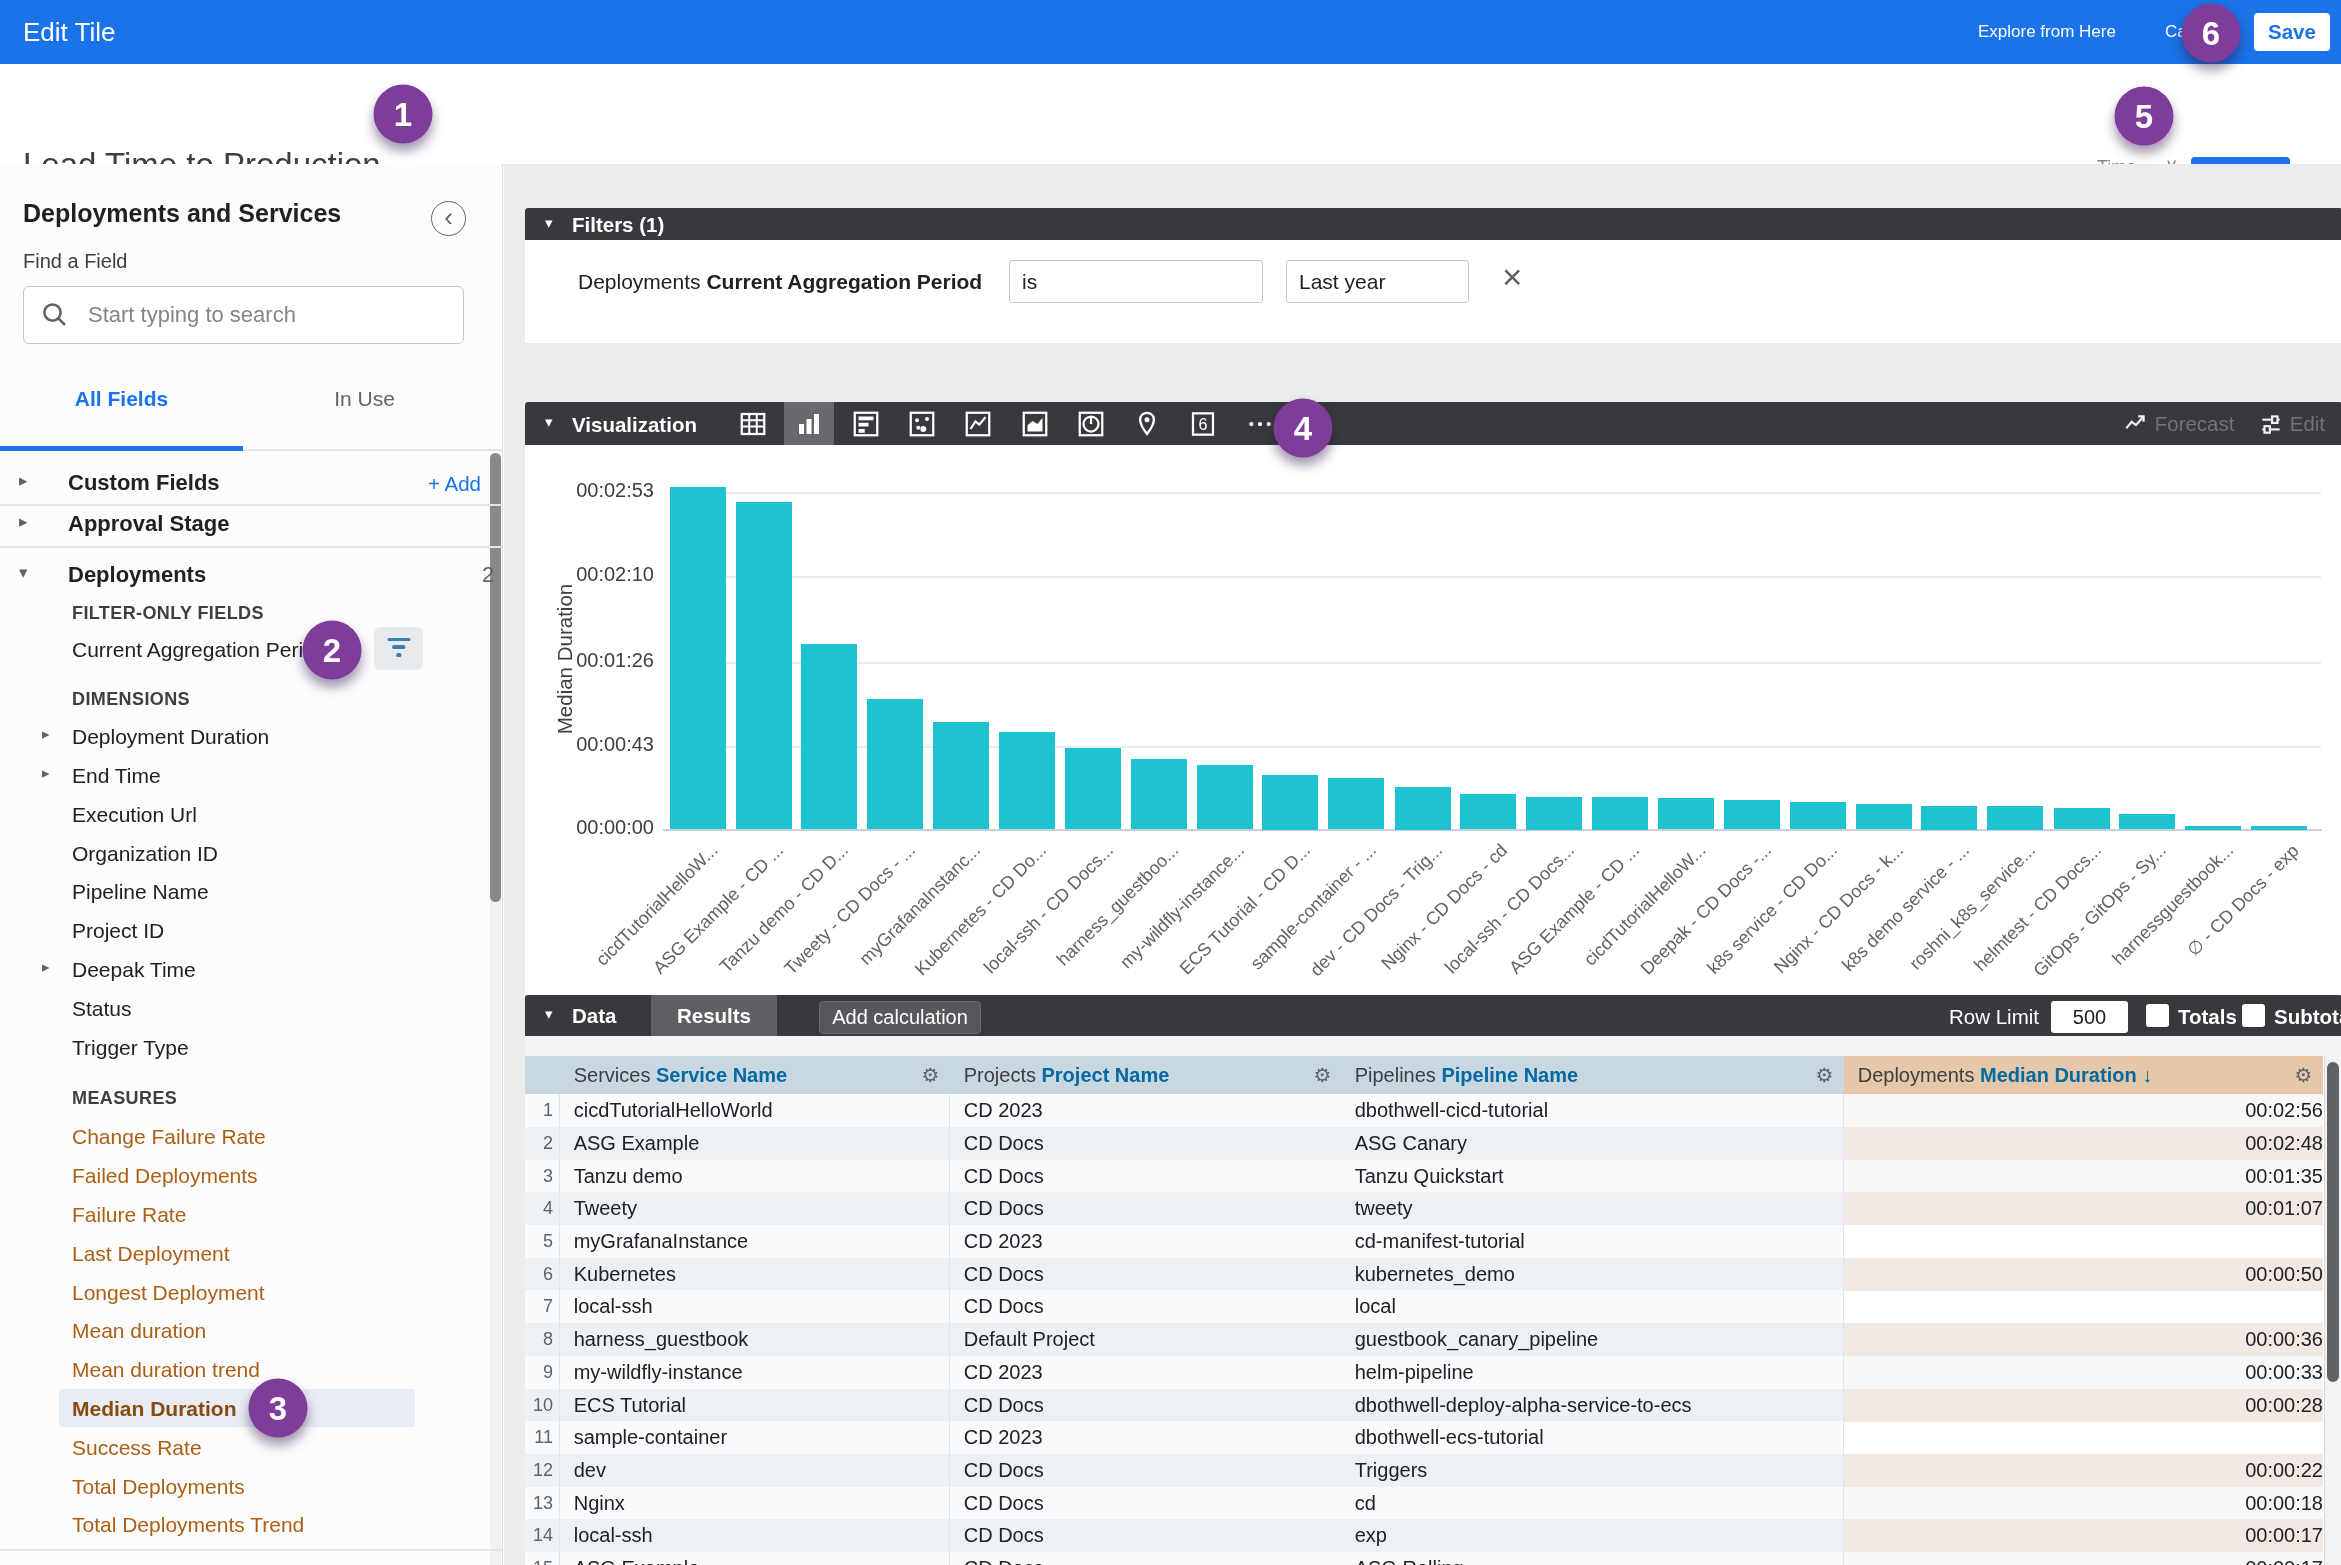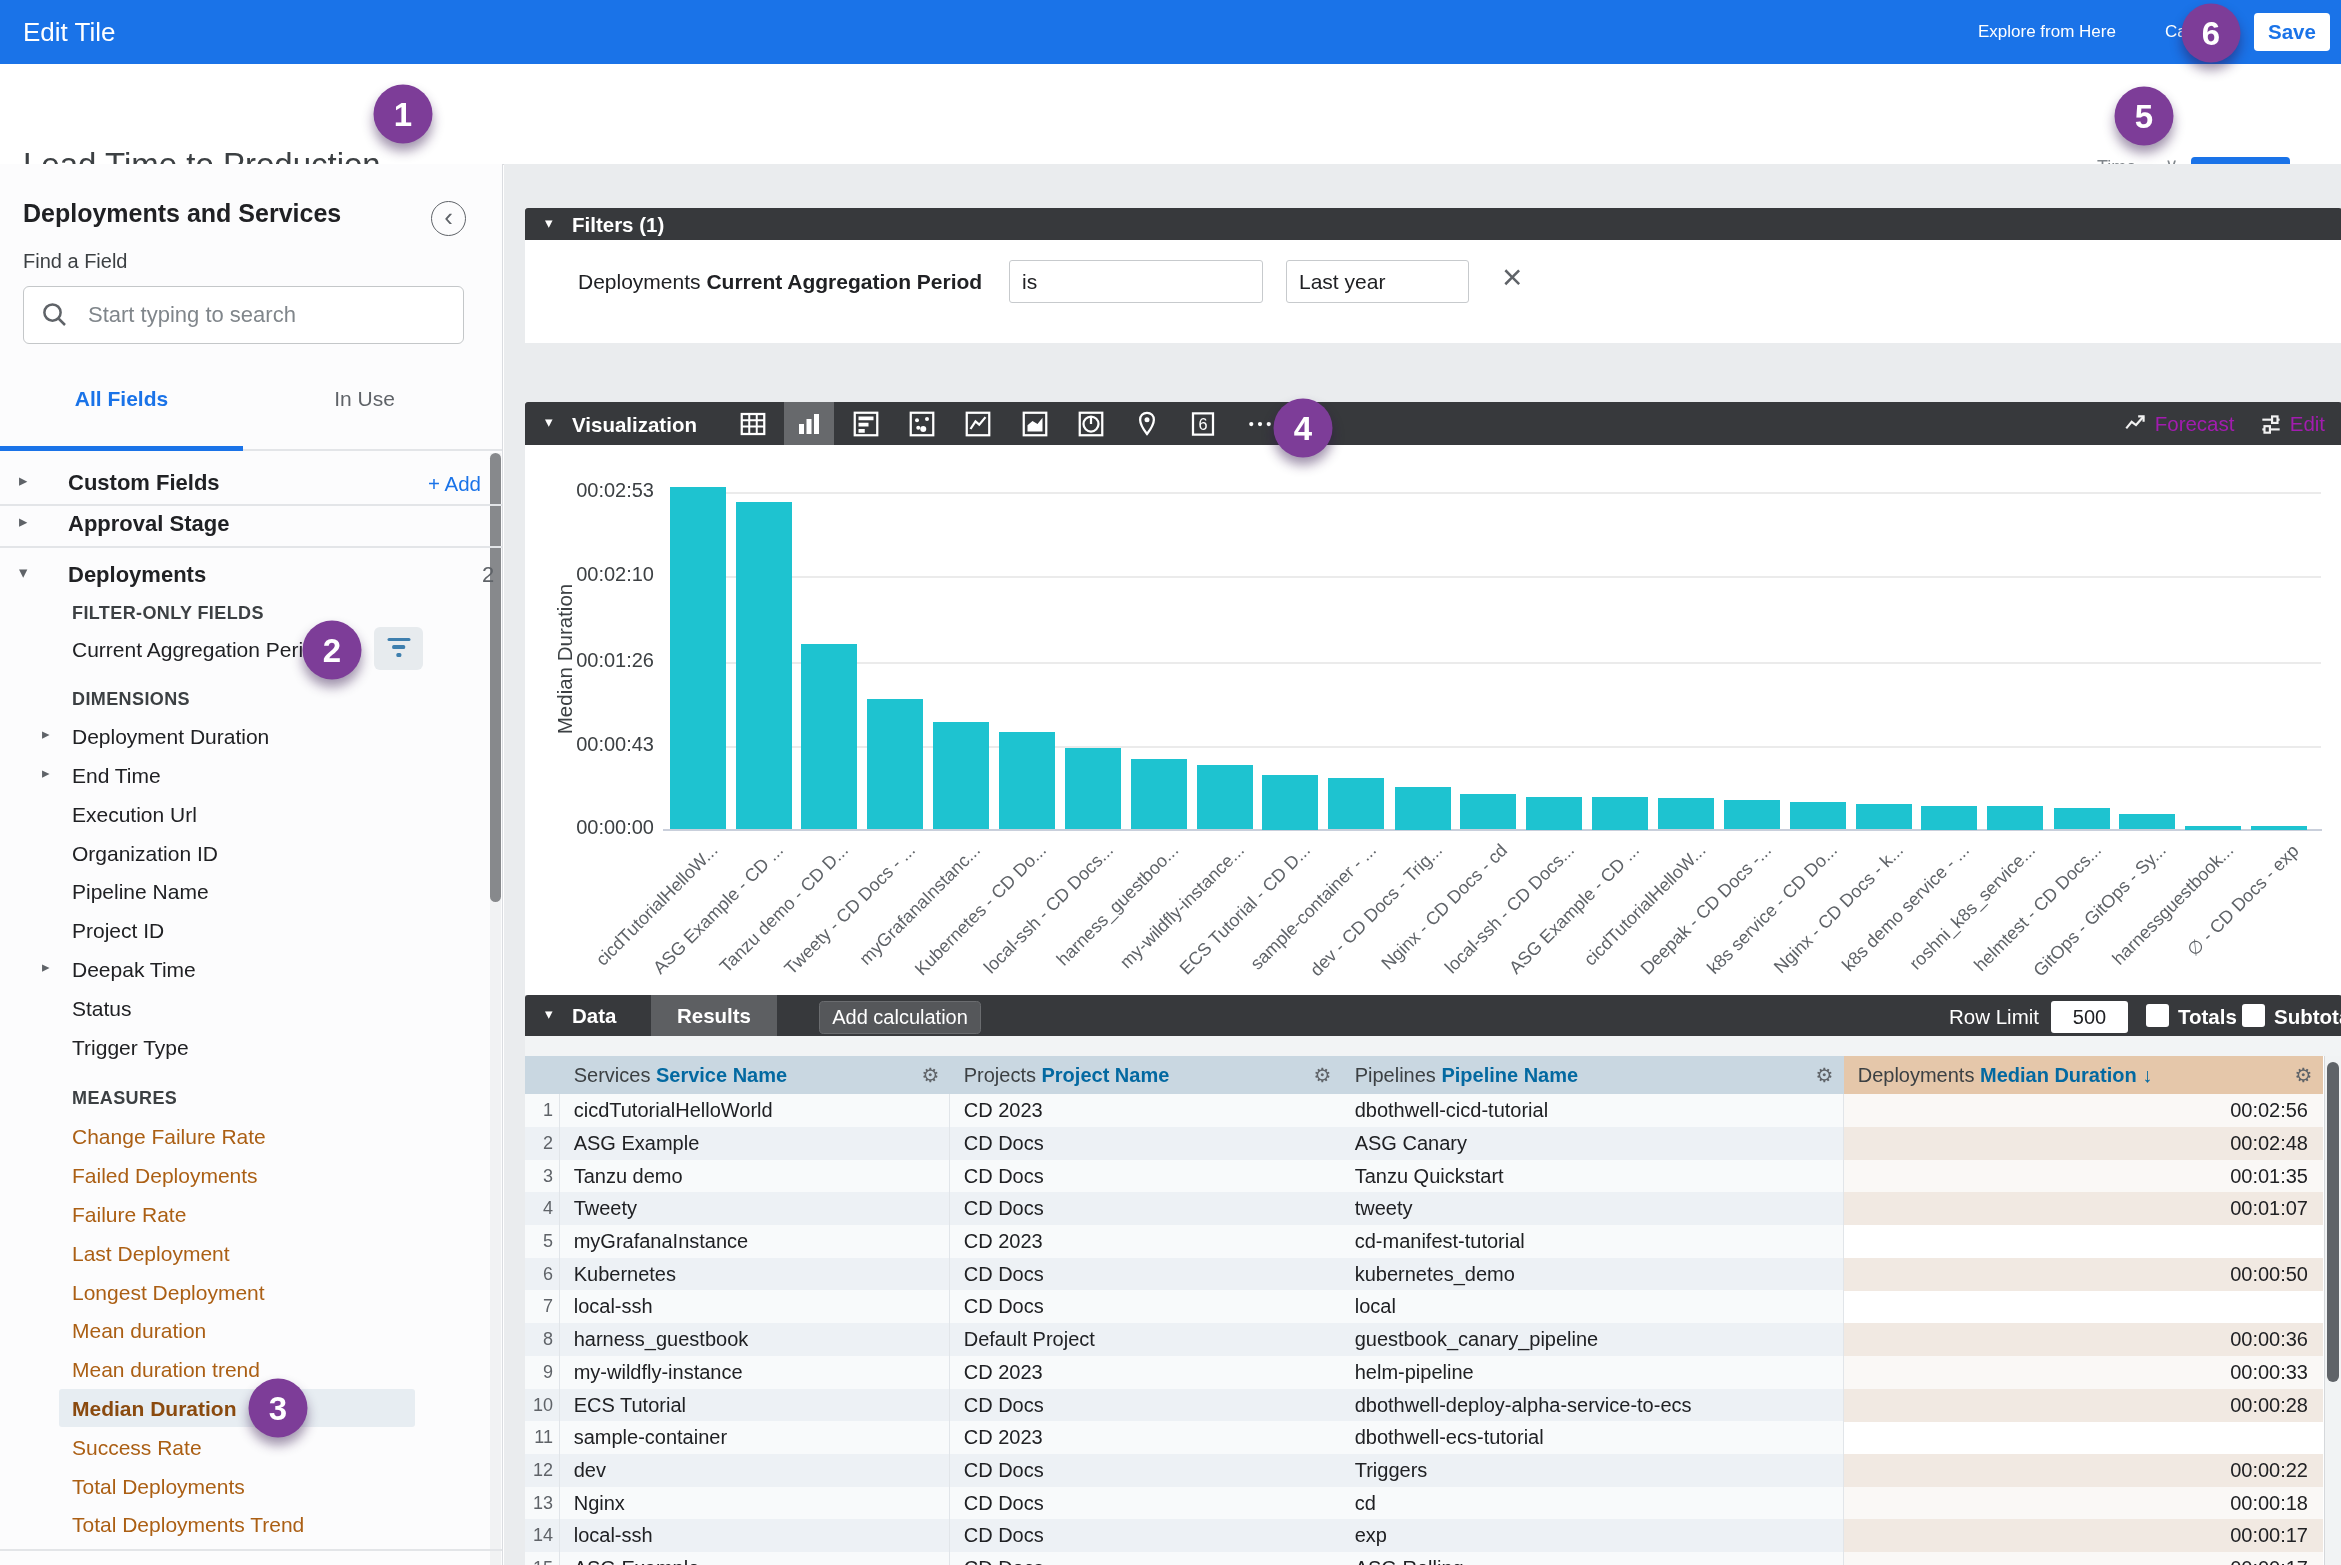--- a/index.html
+++ b/index.html
@@ -54,21 +54,21 @@
   .db-label{position:absolute;font-size:20.5px;font-weight:bold;color:#fff;white-space:nowrap;}
   .checkbox{position:absolute;width:23px;height:23px;background:#fff;border-radius:3px;cursor:pointer;}
   .db-check-label{position:absolute;font-size:20.5px;font-weight:bold;color:#fff;white-space:nowrap;}
   .inp{position:absolute;box-sizing:border-box;border:1.5px solid #c7cacd;border-radius:3px;background:#fff;
        font-size:21px;color:#202124;padding-left:12px;font-family:inherit;outline:none;}
   .filter-close{position:absolute;left:1502px;top:257px;font-size:35px;color:#5f6368;cursor:pointer;}
   .flt-field{position:absolute;left:578px;top:270px;font-size:21px;color:#202124;white-space:nowrap;}
   
   .viz-icon{position:absolute;top:409px;width:30px;height:30px;cursor:pointer;}
   .viz-sel-bg{position:absolute;top:402px;width:50px;height:43px;background:#67696c;}
-  .viz-right{position:absolute;top:402px;height:43px;line-height:43px;color:#a21caf;font-size:20.5px;cursor:pointer;white-space:nowrap;}
+  .viz-right{position:absolute;top:402px;height:43px;line-height:43px;color:#737373;font-size:20.5px;cursor:pointer;white-space:nowrap;}
   
   .ytick{position:absolute;width:129px;text-align:right;font-size:20px;color:#3c4043;}
   .gridline{position:absolute;height:1.5px;background:#ebebeb;}
   .chart-bar{position:absolute;background:#1ec3d0;}
   .baseline{position:absolute;left:663px;top:829px;width:1659px;height:1.5px;background:#c9cfdb;}
   .ylabel{position:absolute;left:565px;top:659px;transform:translate(-50%,-50%) rotate(-90deg);font-size:20.5px;color:#3c4043;white-space:nowrap;}
   .xlab-anchor{position:absolute;width:0;height:0;}
   .xlab{position:absolute;right:0;top:0;transform-origin:100% 0;transform:rotate(-45deg);
         font-size:18px;color:#5f6368;white-space:nowrap;}
   
@@ -80,21 +80,21 @@
                 background:#fff;font-size:20px;color:#202124;text-align:center;font-family:inherit;outline:none;}
   
   .tbl-gap{position:absolute;left:525px;top:1036px;width:1817px;height:20px;background:#f2f4f5;}
   .th-cell{position:absolute;top:1056px;height:38px;box-sizing:border-box;font-size:20px;color:#3c4043;
            line-height:38px;white-space:nowrap;overflow:hidden;}
   .th-name{font-weight:bold;color:#0369a1;}
   .th-gear{position:absolute;top:0;font-size:20px;color:#5f6368;cursor:pointer;}
   .td-cell{position:absolute;height:33px;box-sizing:border-box;font-size:20px;color:#202124;line-height:33px;
            padding-left:13.7px;white-space:nowrap;overflow:hidden;border-right:0.8px solid #e1e5e9;}
   .td-num{padding-left:0;padding-right:6px;text-align:right;color:#5f6368;font-size:18px;}
-  .td-dur{text-align:right;padding-right:15px;border-right:none;}
+  .td-dur{text-align:right;border-right:none;}
   .tbl-scroll-track{position:absolute;left:2324px;top:1056px;width:18px;height:510px;background:#f1f3f4;border-left:0.8px solid #d5d8db;}
   .tbl-scroll-thumb{position:absolute;left:2327px;top:1062px;width:12px;height:320px;background:#5f6368;border-radius:6px;}
   
   .badge{position:absolute;width:59px;height:59px;border-radius:50%;background:#7d3d98;color:#fff;
          font-size:33px;font-weight:bold;display:flex;align-items:center;justify-content:center;
          box-shadow:0 7.6px 12px rgba(45,15,70,0.45);z-index:60;transform:translate(-50%,-50%);}
 </style>
 </head>
 <body>
 

